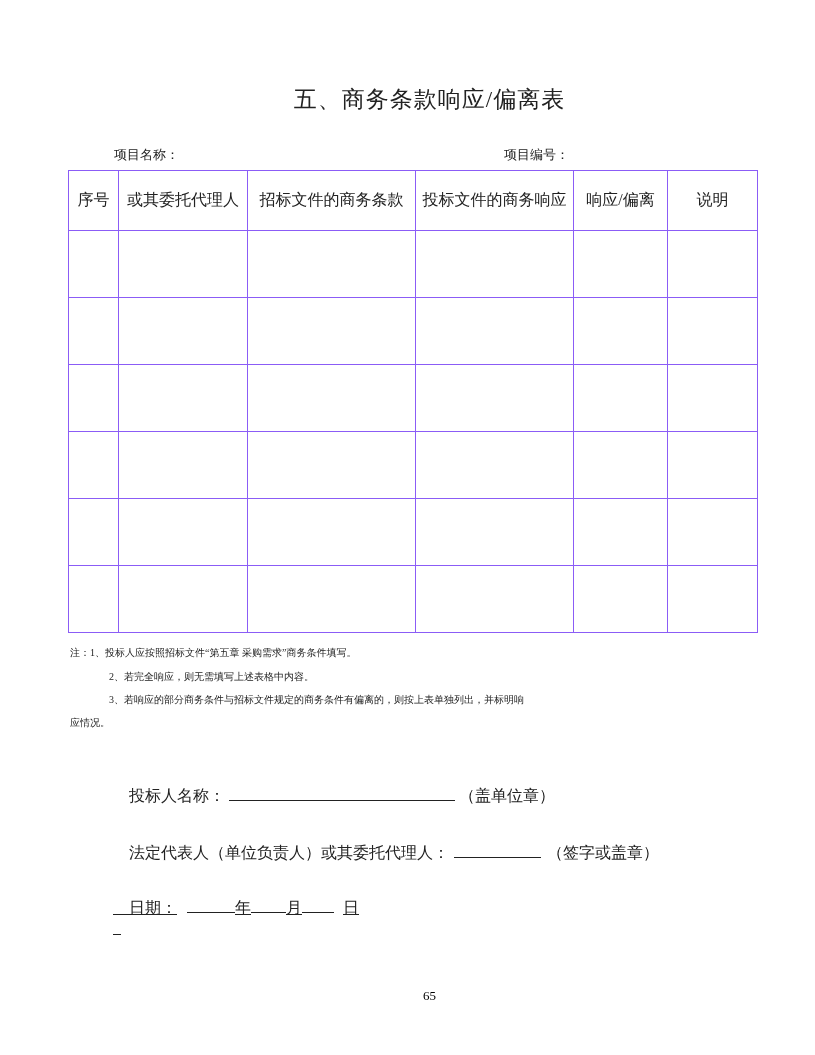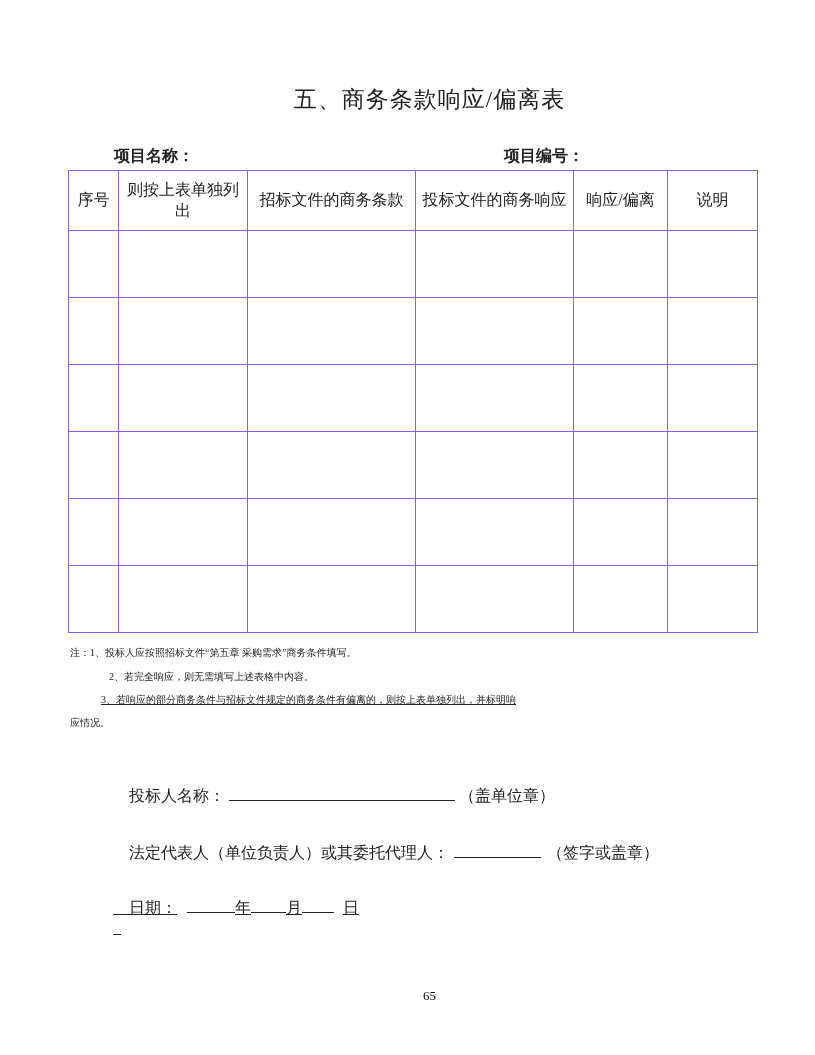--- a/index.html
+++ b/index.html
@@ -13,21 +13,21 @@
     overflow:hidden;
     padding-left:44px;
   }
   .doc-title{
     position:absolute;top:84px;left:0;width:100%;
     text-align:center;
     font-size:23px;
     letter-spacing:1px;
     white-space:pre;
   }
-  .form-label{position:absolute;font-size:16px;white-space:pre;font-weight:bold;}
+  .form-label{position:absolute;font-size:13px;white-space:pre;}
   .label-project-name{left:114px;top:146px;}
   .label-project-number{left:504px;top:146px;}
 
   table.resp{
     position:absolute;left:68px;top:170px;
     width:689px;
     border-collapse:collapse;
     table-layout:fixed;
   }
   table.resp th,table.resp td{
@@ -38,21 +38,21 @@
     text-align:center;
     vertical-align:middle;
     overflow:hidden;
   }
   table.resp thead tr{height:60px;}
   table.resp tbody tr{height:67px;}
 
   .note-line{position:absolute;font-size:10px;white-space:pre;margin-left:13px;}
   .note-1{left:57px;top:646px;}
   .note-2{left:96px;top:670px;}
-  .note-3{left:88px;top:693px;text-decoration:underline;}
+  .note-3{left:96px;top:693px;}
   .note-4{left:57px;top:716px;}
 
   .sig-line{position:absolute;font-size:16px;white-space:pre;}
   .sig-bidder{left:113px;top:768px;}
   .sig-rep{left:113px;top:825px;}
   .sig-date{left:113px;top:880px;text-decoration:underline;}
 
   .blank{
     display:inline-block;
     border-bottom:1.5px solid #222;
@@ -87,21 +87,21 @@
       <col style="width:50px">
       <col style="width:129px">
       <col style="width:168px">
       <col style="width:158px">
       <col style="width:94px">
       <col style="width:90px">
     </colgroup>
     <thead>
         <tr>
           <th>序号</th>
-          <th>则按上表单独列出</th>
+          <th>或其委托代理人</th>
           <th>招标文件的商务条款</th>
           <th>投标文件的商务响应</th>
           <th>响应/偏离</th>
           <th>说明</th>
         </tr>
       </thead>
     <tbody>
         <tr>
           <td></td>
           <td></td>

